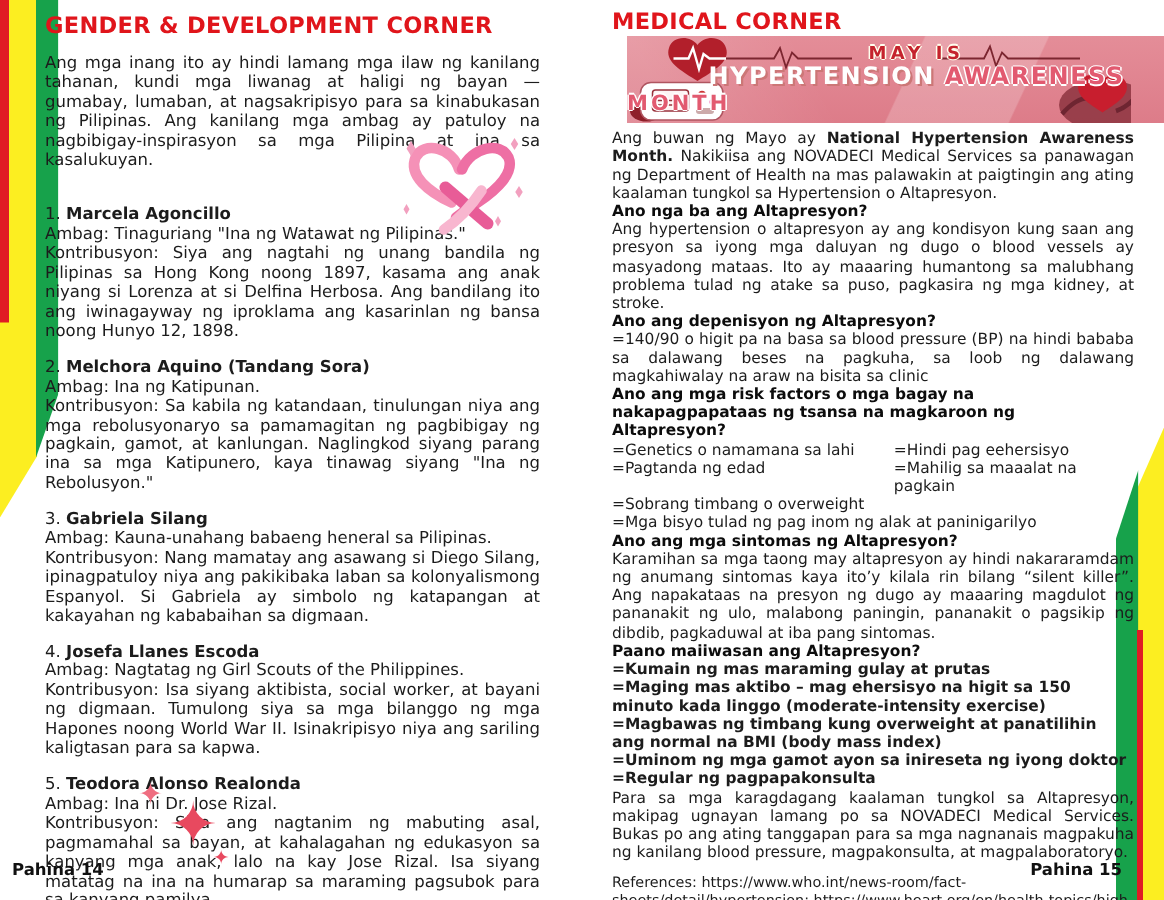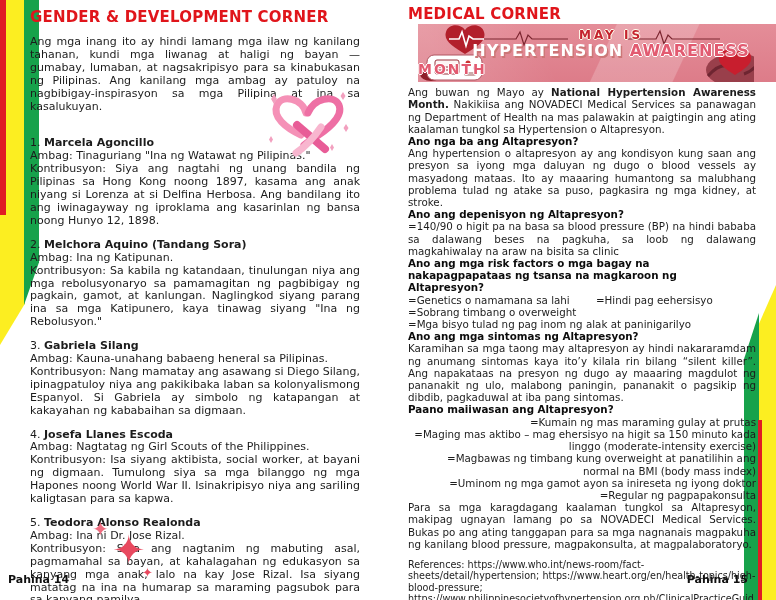--- a/index.html
+++ b/index.html
@@ -75,21 +75,21 @@
     font-size:14px;font-weight:bold;letter-spacing:2px;color:#e25a70;
     text-shadow:1px 0 0 #fff,-1px 0 0 #fff,0 1px 0 #fff,0 -1px 0 #fff;
   }
 
   .rp-body{margin-left:0;}
   .para{text-align:justify;}
   .q-head{font-weight:bold;color:#0c0c0c;}
   .cols{display:flex;}
   .col-l{width:54%;}
   .col-r{width:46%;}
-  .prevent-item{text-align:right;}
+  .prevent-item{text-align:left;font-weight:bold;}
   .references{margin-top:9px;font-size:9.6px;line-height:11.5px;overflow-wrap:anywhere;}
 </style>
 </head>
 <body>
 
 <div class="edge edge-left-yellow"></div>
 <div class="edge edge-left-green"></div>
 <div class="edge edge-left-red"></div>
 <div class="edge edge-right-yellow"></div>
 <div class="edge edge-right-green"></div>
@@ -198,20 +198,24 @@
     <div class="para">Ang hypertension o altapresyon ay ang kondisyon kung saan ang presyon sa iyong mga daluyan ng dugo o blood vessels ay masyadong mataas. Ito ay maaaring humantong sa malubhang problema tulad ng atake sa puso, pagkasira ng mga kidney, at stroke.</div>
 
     <div class="q-head">Ano ang depenisyon ng Altapresyon?</div>
     <div class="para">=140/90 o higit pa na basa sa blood pressure (BP) na hindi bababa sa dalawang beses na pagkuha, sa loob ng dalawang magkahiwalay na araw na bisita sa clinic</div>
 
     <div class="q-head">Ano ang mga risk factors o mga bagay na nakapagpapataas ng tsansa na magkaroon ng Altapresyon?</div>
     <div class="cols">
       <span class="col-l">=Genetics o namamana sa lahi</span>
       <span class="col-r">=Hindi pag eehersisyo</span>
     </div>
+    <div class="cols">
+      <span class="col-l">=Pagtanda ng edad</span>
+      <span class="col-r">=Mahilig sa maaalat na pagkain</span>
+    </div>
     <div>=Sobrang timbang o overweight</div>
     <div>=Mga bisyo tulad ng pag inom ng alak at paninigarilyo</div>
 
     <div class="q-head">Ano ang mga sintomas ng Altapresyon?</div>
     <div class="para">Karamihan sa mga taong may altapresyon ay hindi nakararamdam ng anumang sintomas kaya ito’y kilala rin bilang  “silent killer”. Ang napakataas na presyon ng dugo ay maaaring magdulot ng pananakit ng ulo, malabong paningin, pananakit o pagsikip ng dibdib, pagkaduwal at iba pang sintomas.</div>
 
     <div class="q-head">Paano maiiwasan ang Altapresyon?</div>
     <div class="prevent-item">=Kumain ng mas maraming gulay at prutas</div>
     <div class="prevent-item">=Maging mas aktibo – mag ehersisyo na higit sa 150 minuto kada linggo (moderate-intensity exercise)</div>
     <div class="prevent-item">=Magbawas ng timbang kung overweight at panatilihin ang normal na BMI (body mass index)</div>

